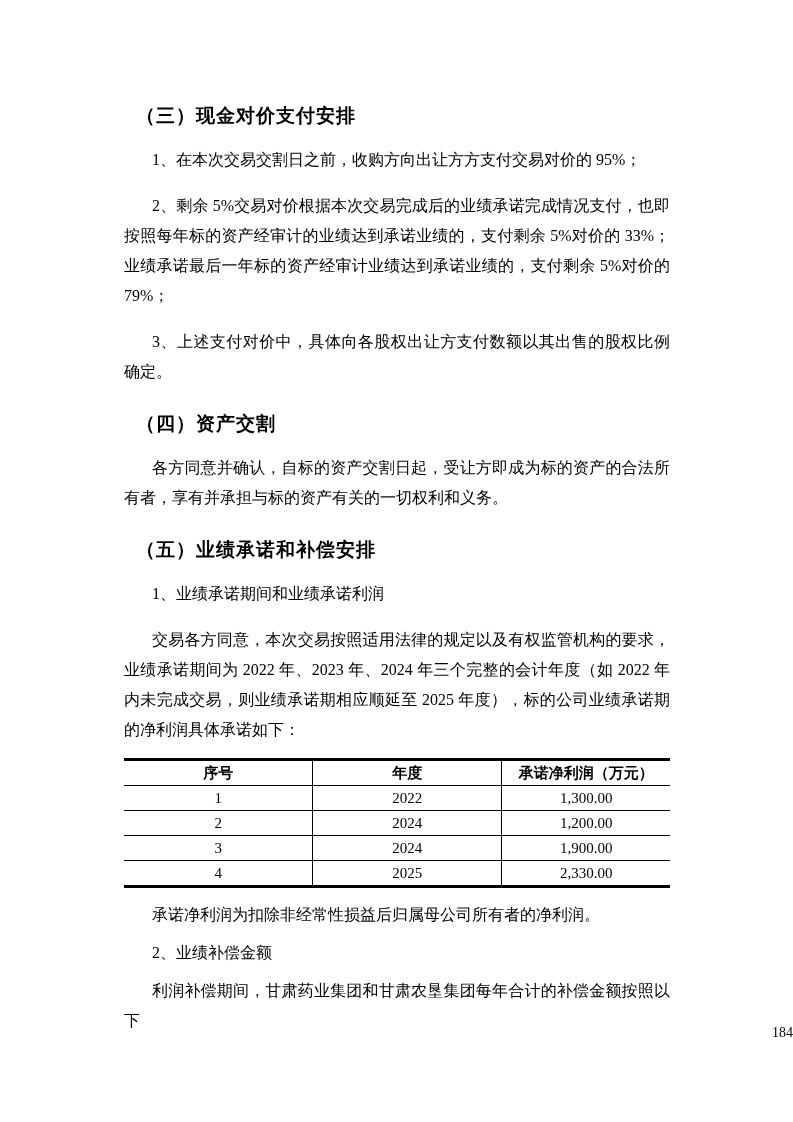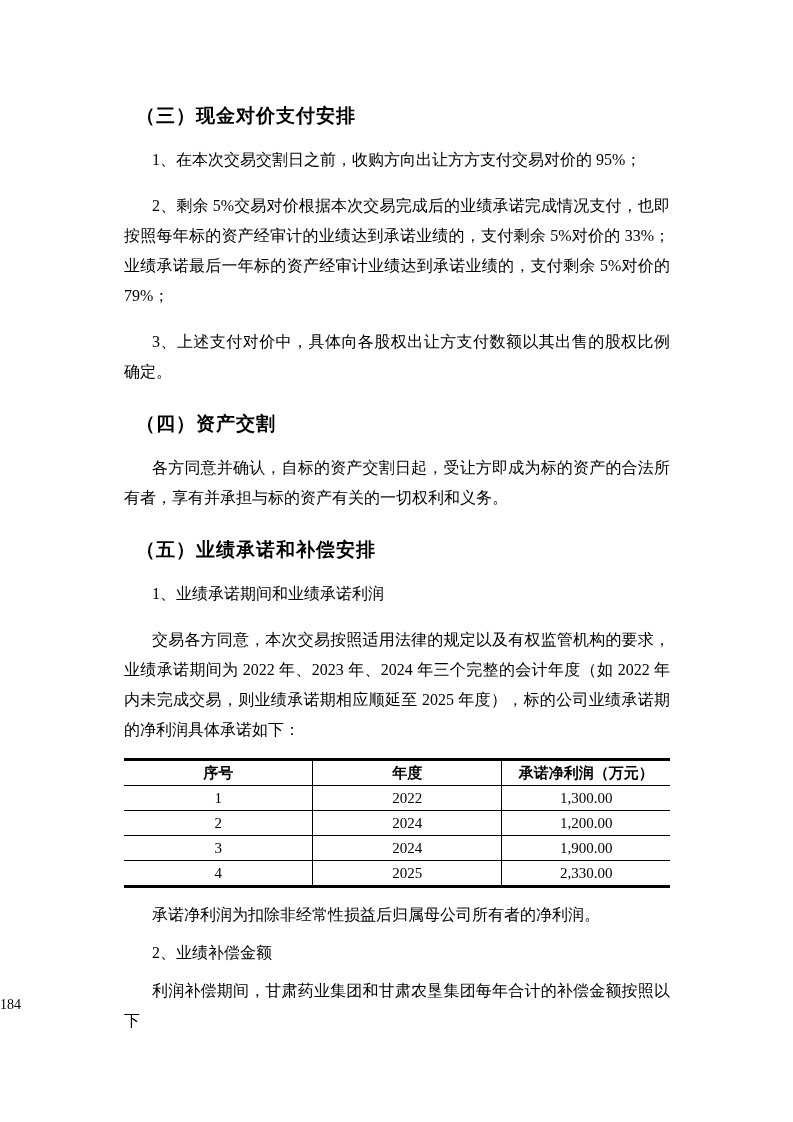--- a/index.html
+++ b/index.html
@@ -54,23 +54,23 @@
   }
   .commit-table thead th { font-weight: bold; }
   .commit-table th + th, .commit-table td + td { border-left: 1px solid #000; }
   .commit-table tbody tr:last-child td { border-bottom: none; }
   .col-seq { width: 34.6%; }
   .col-year { width: 34.6%; }
   .col-profit { width: 30.8%; }
   .page-number {
     position: absolute;
     left: 0;
-    top: 996px;
+    top: 1024px;
     width: 100%;
-    text-align: left;
+    text-align: right;
     font-size: 14px;
     line-height: 18px;
   }
 </style>
 </head>
 <body>
 
 <div class="page">
   <div class="content">
 

